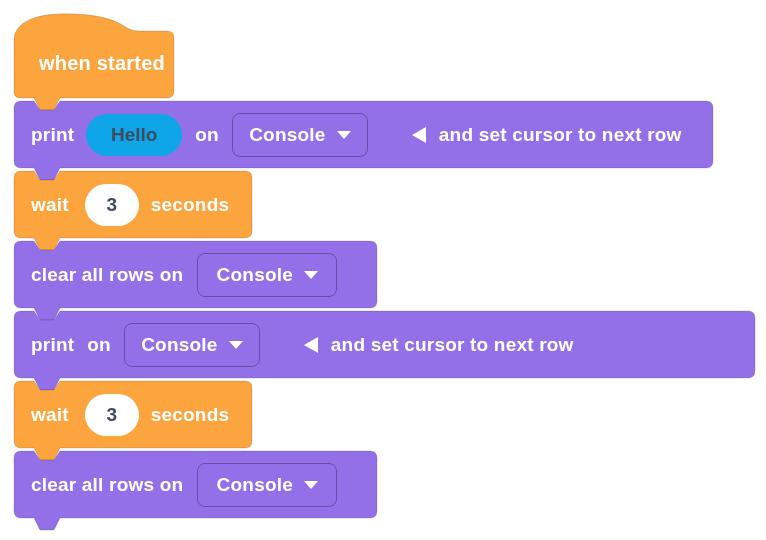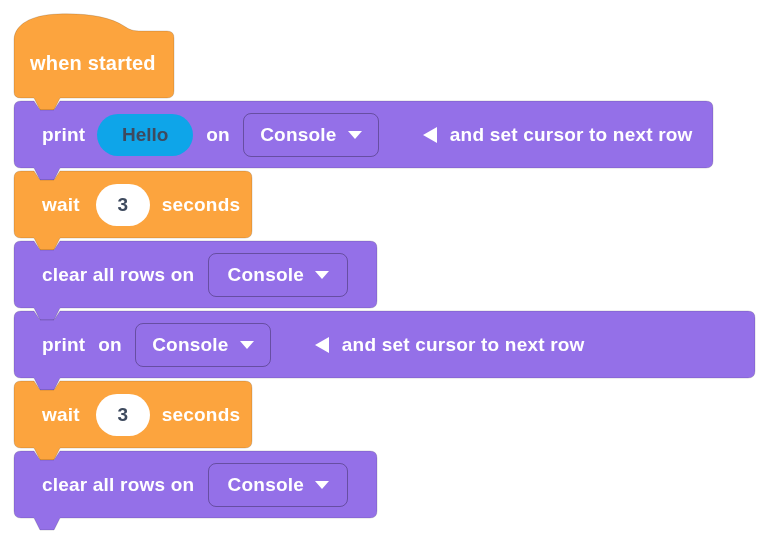--- a/index.html
+++ b/index.html
@@ -7,27 +7,27 @@
     position:relative;width:766px;height:540px;background:#ffffff;overflow:hidden;
     font-family:"Liberation Sans", sans-serif;
   }
   .block{position:absolute;}
   .block svg.shape{position:absolute;left:-1px;top:-1px;overflow:visible;display:block;}
   .block path{stroke:rgba(0,0,0,0.14);stroke-width:1;}
   .block.orange path{fill:#FCA43E;}
   .block.purple path{fill:#9470E8;}
   .row{
     position:absolute;left:0;top:0;right:0;height:100%;
-    display:flex;align-items:center;padding-left:28px;box-sizing:border-box;
+    display:flex;align-items:center;padding-left:17px;box-sizing:border-box;
   }
   .lbl{
     color:#ffffff;font-size:19px;font-weight:700;white-space:nowrap;
     letter-spacing:0.2px;
   }
-  .hat-row{top:16px;height:69px;padding-left:16px;}
+  .hat-row{top:16px;height:69px;padding-left:16px;justify-content:center;}
   .hat-row .lbl{font-size:20px;}
   .pill{
     background:#0ea5e9;border-radius:21px;height:42px;display:flex;
     align-items:center;justify-content:center;color:#3E4A5E;
     font-size:19px;font-weight:700;box-sizing:border-box;padding:0 14px;
   }
   .oval{
     background:#ffffff;border-radius:21px;width:54px;height:42px;display:flex;
     align-items:center;justify-content:center;color:#3E4A5E;
     font-size:19px;font-weight:700;box-sizing:border-box;

